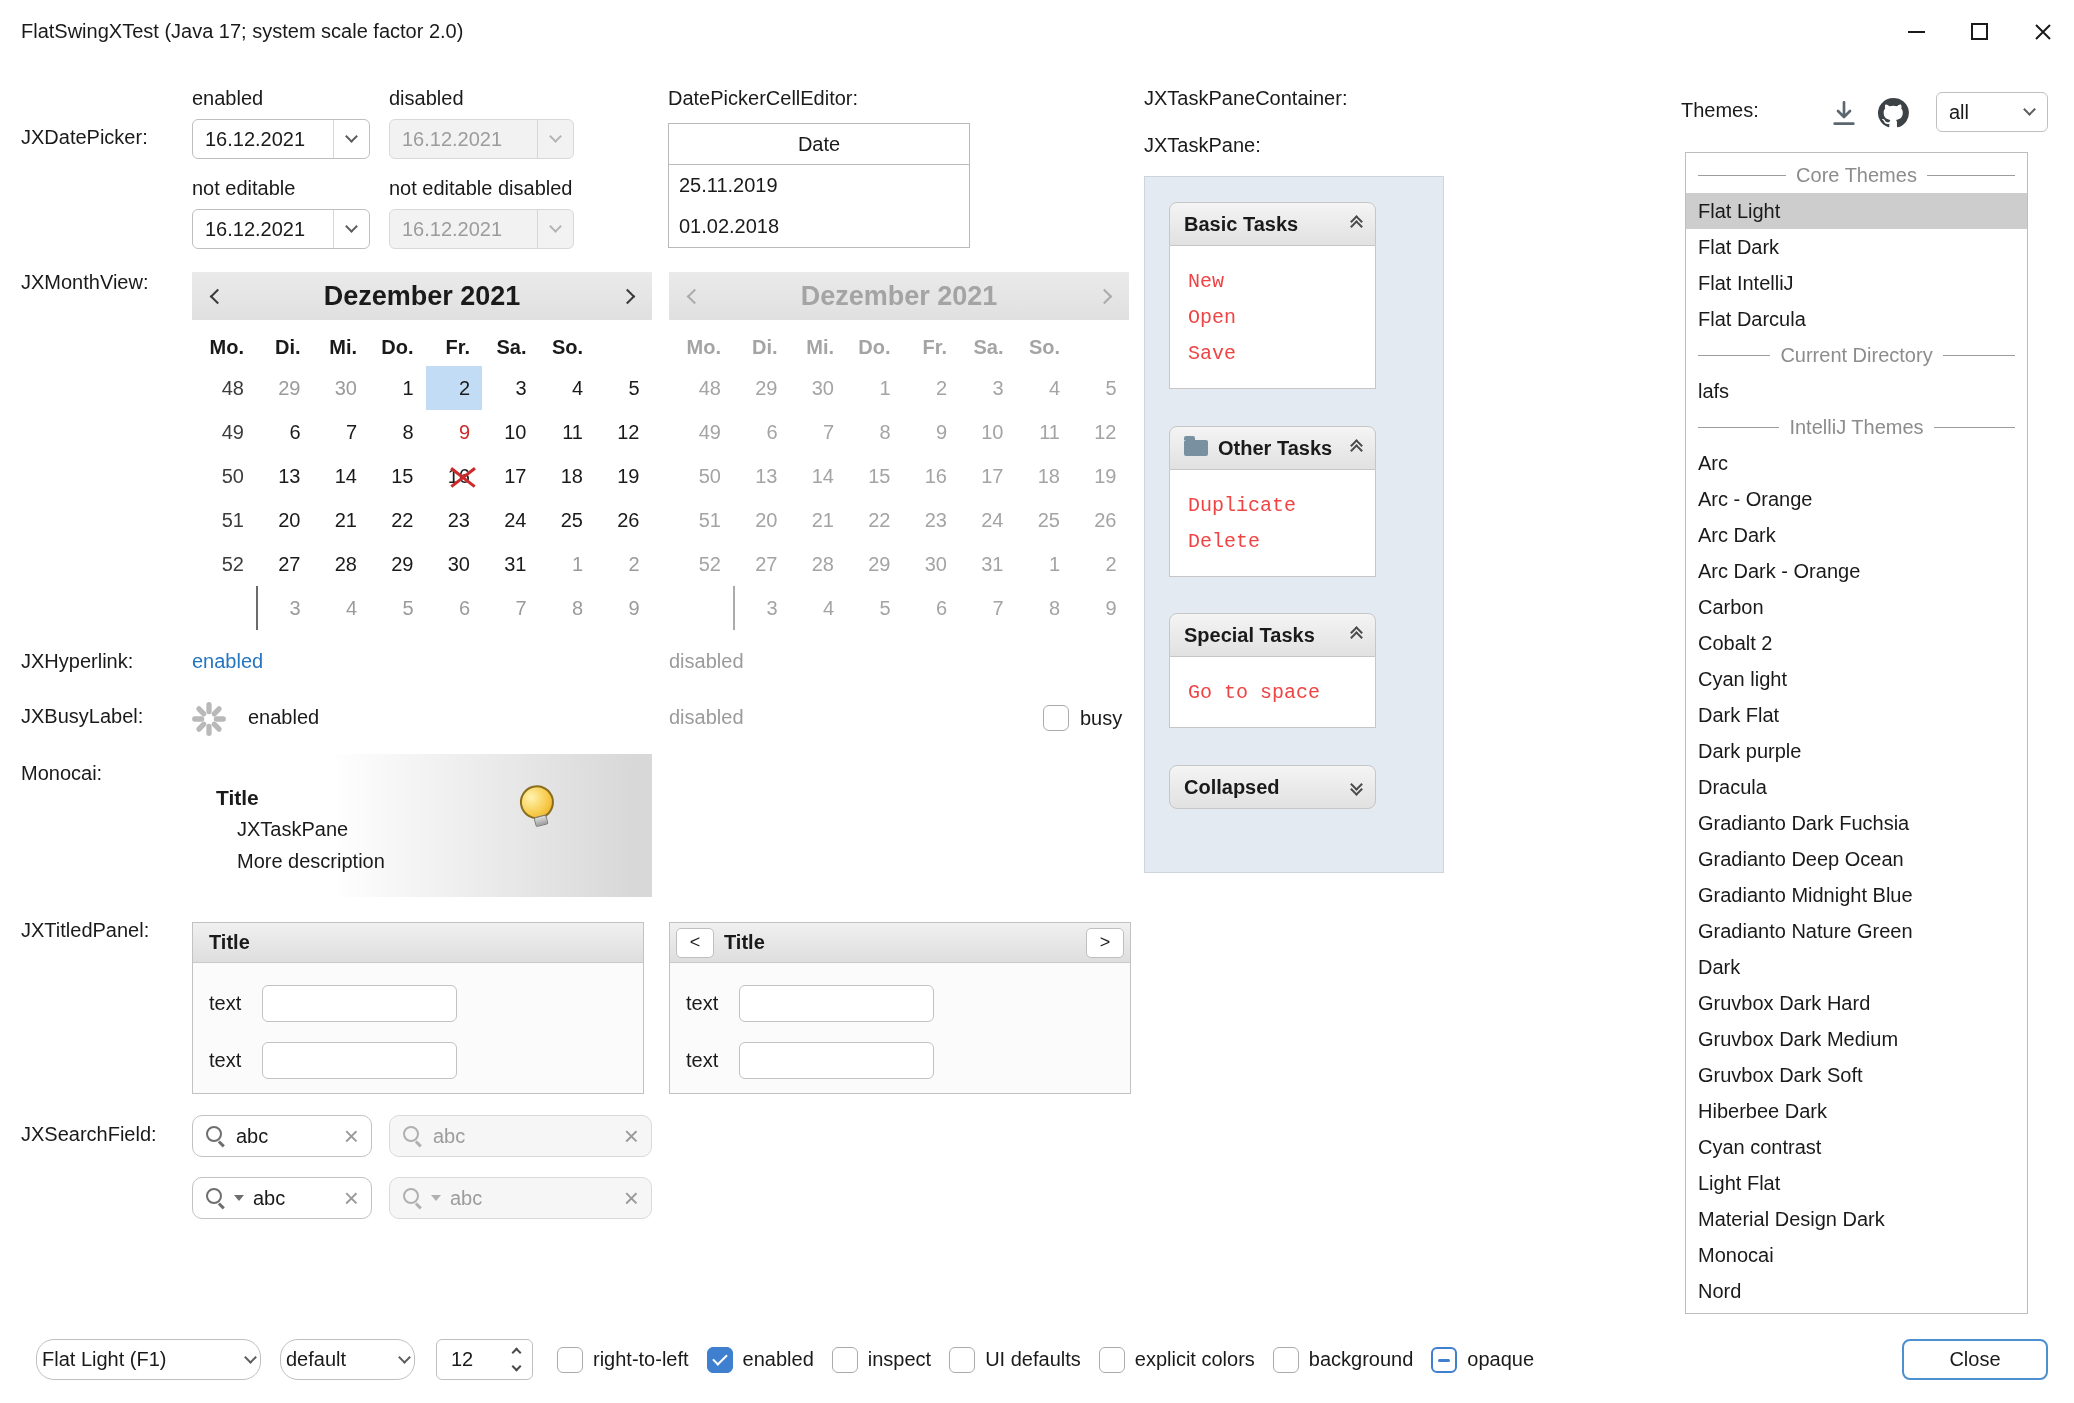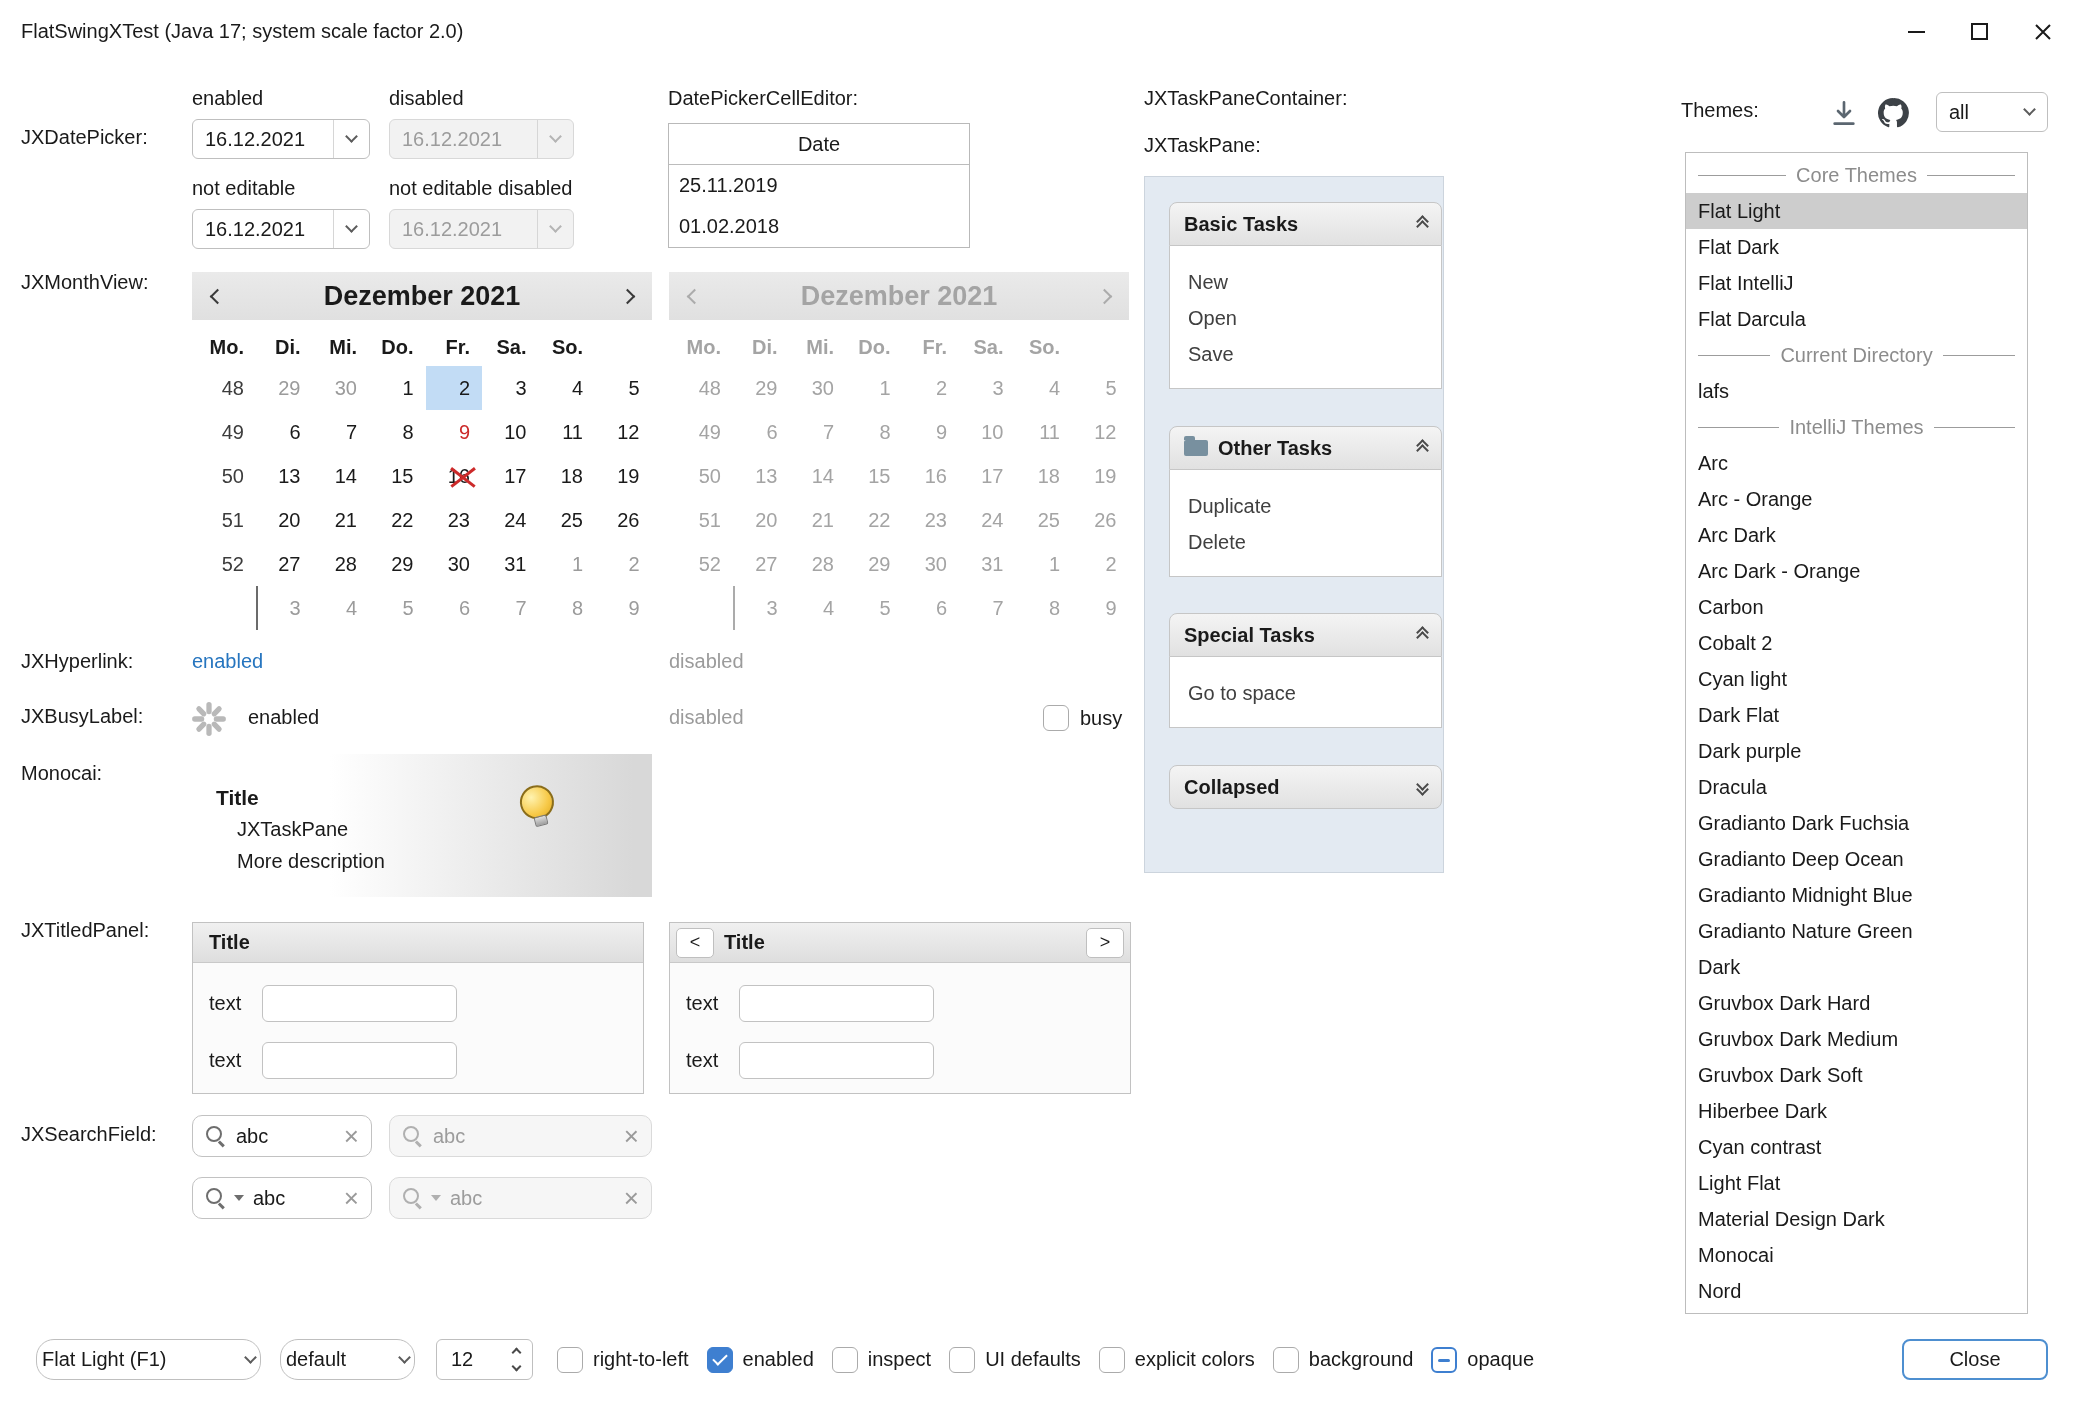--- a/index.html
+++ b/index.html
@@ -85,25 +85,25 @@
   .mag::before { content:''; position:absolute; left:1px; top:1px; width:12px; height:12px; border:2.4px solid #6e6e6e; border-radius:50%; }
   .mag::after { content:''; position:absolute; left:14px; top:15px; width:7px; height:2.6px; background:#6e6e6e; transform:rotate(45deg); transform-origin:left center; }
   .search.disabled .mag::before { border-color:#b0b0b0; }
   .search.disabled .mag::after { background:#b0b0b0; }
   .sarr { width:0; height:0; border-left:5px solid transparent; border-right:5px solid transparent; border-top:6px solid #6e6e6e; margin-left:-2px; flex:0 0 auto; }
   .search.disabled .sarr { border-top-color:#b0b0b0; }
   .clr { color:#9a9a9a; font-size:26px; line-height:1; margin-left:auto; }
 
   
   .tpc { position:absolute; left:1144px; top:176px; width:300px; height:697px; background:#e3eaf2; border:1px solid #ccd4dd; }
-  .pane { position:absolute; left:24px; width:273px; }
+  .pane { position:absolute; left:24px; width:207px; }
   .pane-head { height:44px; background:linear-gradient(#f4f4f4,#e1e1e1); border:1px solid #c6c6c6; border-radius:8px 8px 0 0; display:flex; align-items:center; padding:0 14px; font-weight:bold; font-size:20px; }
   .pane.collapsed .pane-head { border-radius:8px; }
   .pane-body { background:#fff; border:1px solid #c6c6c6; border-top:none; padding:18px 0 16px 18px; }
-  .plink { display:block; line-height:36px; color:#404040; font-size:20px; }
+  .plink { display:block; line-height:36px; color:#ef4444; font-size:20px;font-family:Liberation Mono, monospace; }
   .dchev { margin-left:auto; display:flex; flex-direction:column; align-items:center; }
   .c-up { width:9px; height:9px; border-left:2.4px solid #4a4a4a; border-top:2.4px solid #4a4a4a; transform:rotate(45deg); }
   .c-up + .c-up { margin-top:-4px; }
   .c-dn { width:9px; height:9px; border-right:2.4px solid #4a4a4a; border-bottom:2.4px solid #4a4a4a; transform:rotate(45deg); }
   .c-dn + .c-dn { margin-top:-4px; }
   .folder { width:24px; height:16px; background:#78909f; border-radius:2px; position:relative; margin-right:10px; flex:0 0 auto; }
   .folder::before { content:''; position:absolute; top:-4px; left:0; width:11px; height:4px; background:#78909f; border-radius:2px 2px 0 0; }
 
   
   .theme-icons { position:absolute; top:96px; display:flex; align-items:center; gap:16px; }

